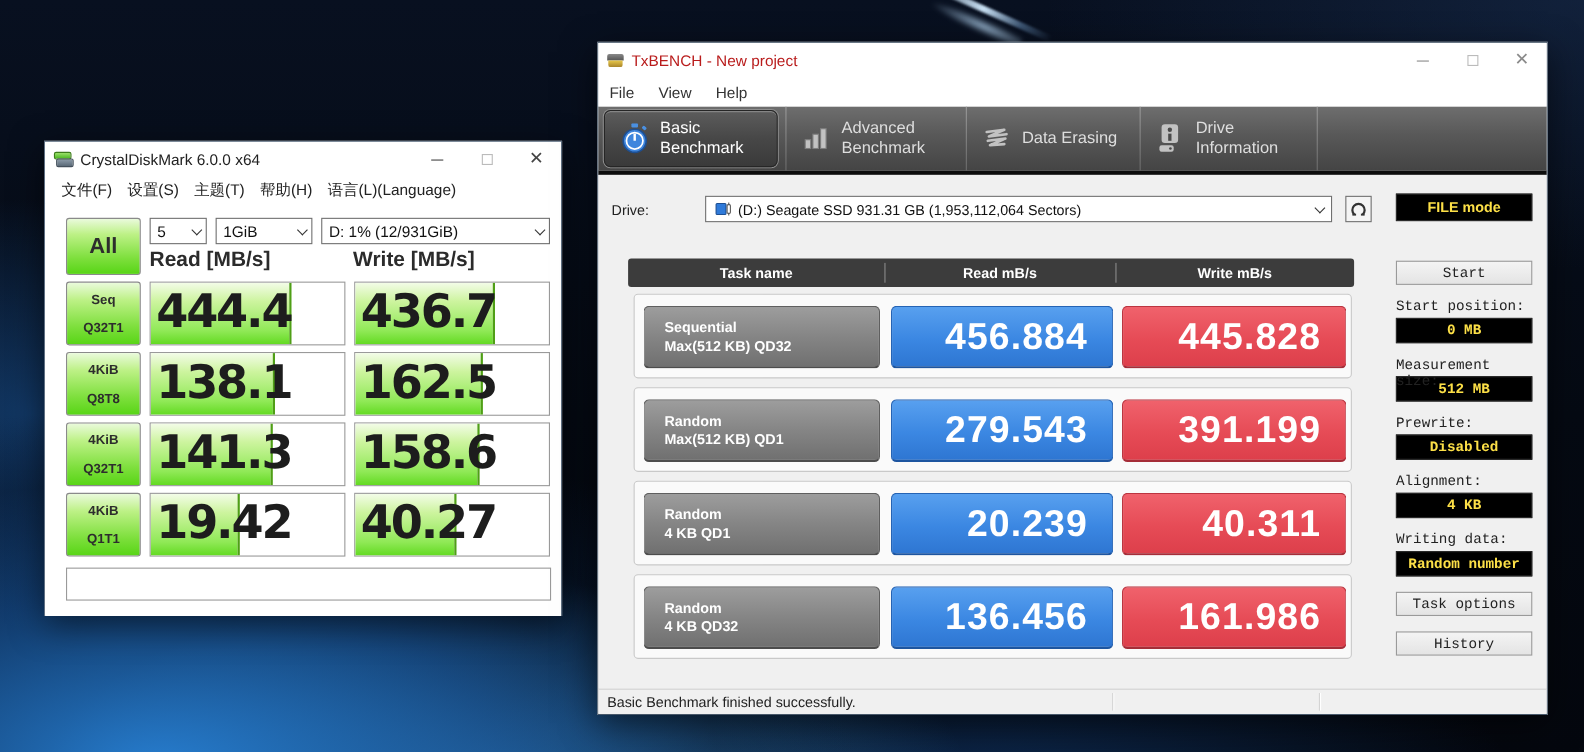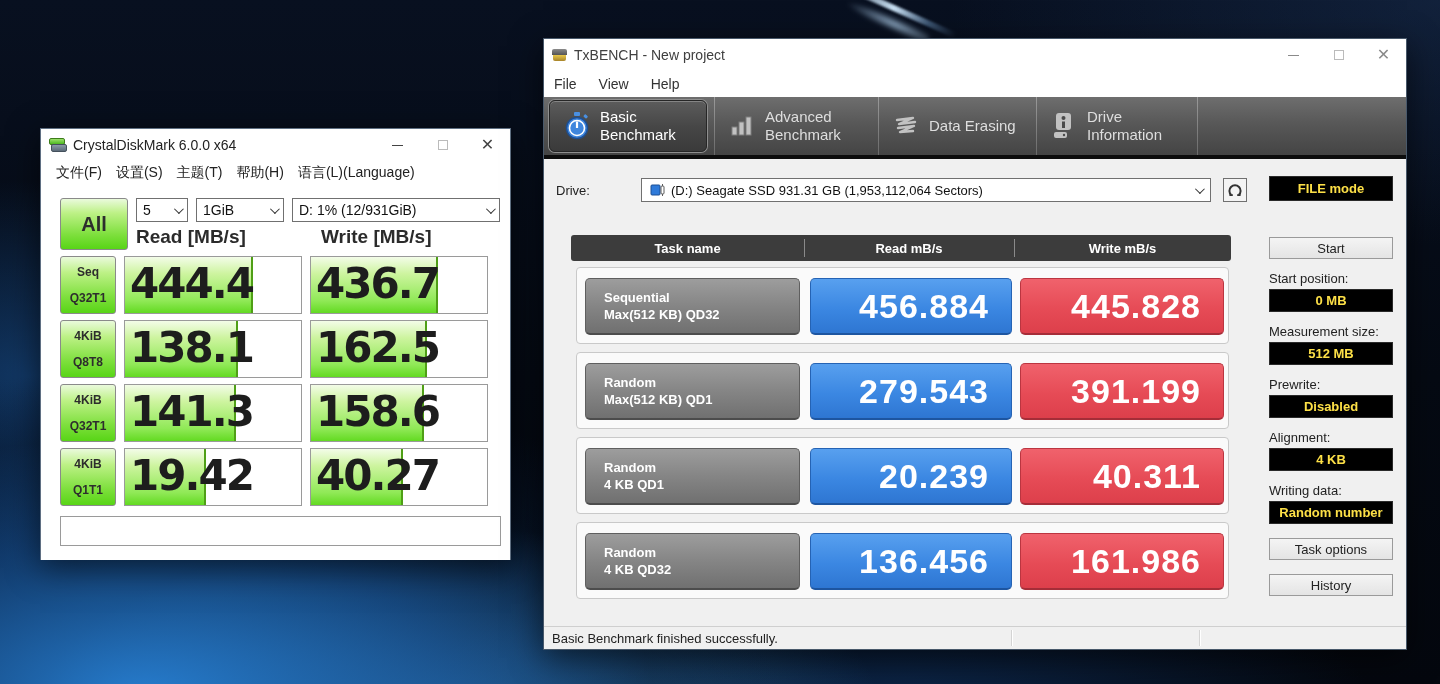--- a/index.html
+++ b/index.html
@@ -50,33 +50,33 @@
   .cdm-top-right { flex:1; padding-left:8px; }
   .cdm-selects { display:flex; gap:8px; height:24px; }
   .cdm-select { border:1px solid #707070; background:#fff; display:flex; align-items:center; font-size:14px; color:#111; padding:0 6px; position:relative; }
   .cdm-select .val { flex:1; white-space:nowrap; overflow:hidden; }
   .chev { width:7px; height:7px; border-right:1.4px solid #333; border-bottom:1.4px solid #333; transform:rotate(45deg) translateY(-2px); margin-left:6px; flex:none; }
   .sel-count { width:52px; } .sel-size { width:88px; } .sel-drive { flex:1;gap:28px; }
   .cdm-heads { display:flex; height:28px; align-items:flex-end; padding-bottom:2px; }
   .cdm-heads div { width:178px; text-align:left; font-size:19px; font-weight:bold; color:#2b2b2b; }
   .cdm-heads .h-read { margin-right:7px; }
   .cdm-row { display:flex; margin-top:6px; }
-  .row-label { width:56px; height:58px; font-size:12px; line-height:14px;gap:12px; }
+  .row-label { width:68px; height:58px; font-size:12px; line-height:14px;gap:12px; }
   .cdm-cell { width:178px; height:58px; border:1px solid #9a9a9a; background:#fff; margin-left:8px; position:relative; overflow:hidden; }
   .cdm-cell .fill { position:absolute; left:0; top:0; bottom:0;
     background:linear-gradient(180deg,#f3fce8 0%, #cdf49f 30%, #90e957 78%, #63da22 100%);
     border-right:2px solid #4f9f16; }
   .cdm-cell .num { position:absolute; left:5px; top:50%; transform:translateY(-54%);
     font-family:"DejaVu Sans", sans-serif; font-weight:bold; font-size:42px; color:#1d1d1d; letter-spacing:-2px; white-space:nowrap; }
   .cdm-comment { margin-top:10px; margin-right:1px; height:30px; border:1px solid #9a9a9a; background:#fff; width:441px; }
 
   
   .txb { left:543px; top:38px; width:864px; height:612px; border:1px solid #48586a; }
   .txb .titlebar { height:32px; padding-left:8px; }
-  .txb .title-text { color:#404040; }
+  .txb .title-text { color:#b91c1c; }
   .txb .wbtn { color:#8a8a8a; }
   .txb .wbtn .minus { background:#8a8a8a; }
   .txb-icon { width:16px; height:13px; margin-right:6px; position:relative; }
   .txb-icon .d1 { position:absolute; left:0; top:0; width:15px; height:6px; background:linear-gradient(#8a8a8a,#555); border-radius:2px 2px 0 0; }
   .txb-icon .d2 { position:absolute; left:1px; top:6px; width:13px; height:6px; background:linear-gradient(#e8c84a,#a8842a); border-radius:0 0 2px 2px; }
   .txb-menubar { display:flex; height:26px; align-items:center; background:#fff; padding-left:10px; font-size:14px; color:#333; }
   .txb-menubar span { margin-right:22px; }
   .tabbar { position:relative; height:62px;
     background:linear-gradient(180deg,#6e6e6e 0%, #585858 45%, #444 100%);
     border-bottom:4px solid #0d0d0d; }
@@ -111,21 +111,21 @@
     color:#fff; font-size:13px; font-weight:bold; line-height:17px; display:flex; align-items:center; padding-left:18px; }
   .val-btn { position:absolute; top:10px; height:57px; border-radius:5px; display:flex; align-items:center; justify-content:flex-end;
     color:#fff; font-weight:bold; font-size:34px; letter-spacing:1px; padding-right:22px;
     font-family:"Liberation Sans", sans-serif; }
   .val-read { left:233px; width:202px;
     background:linear-gradient(180deg,#58a0ef 0%, #3b87e2 55%, #2e76d2 100%);
     border:1px solid #2563b4; border-bottom:2px solid #1d55a0; }
   .val-write { left:443px; width:204px;
     background:linear-gradient(180deg,#f0626c 0%, #e64b56 55%, #dd3f4b 100%);
     border:1px solid #bb3540; border-bottom:2px solid #a52d38; }
-  .sidebar { position:absolute; left:725px; top:78px; width:124px; }
+  .sidebar { position:absolute; left:725px; top:78px; width:124px;font-family:Liberation Mono, monospace; }
   .gbtn { height:22px; background:linear-gradient(180deg,#f4f4f4,#e4e4e4); border:1px solid #9a9a9a;
     display:flex; align-items:center; justify-content:center; font-size:13px; color:#222; }
   .sb-label { margin-top:12px; height:16px; font-size:13px; color:#222; }
   .sb-box { margin-top:2px; height:23px; }
   .sb-btn { margin-top:14px; }
   .statusbar { position:relative; height:23px; background:#f0f0f0; border-top:1px solid #cfcfcf;
     display:flex; align-items:center; font-size:13px; color:#222; padding-left:8px; }
   .ssep { position:absolute; top:3px; bottom:3px; width:1px; background:#d4d4d4; box-shadow:1px 0 0 #fff; }
 </style>
 </head>

